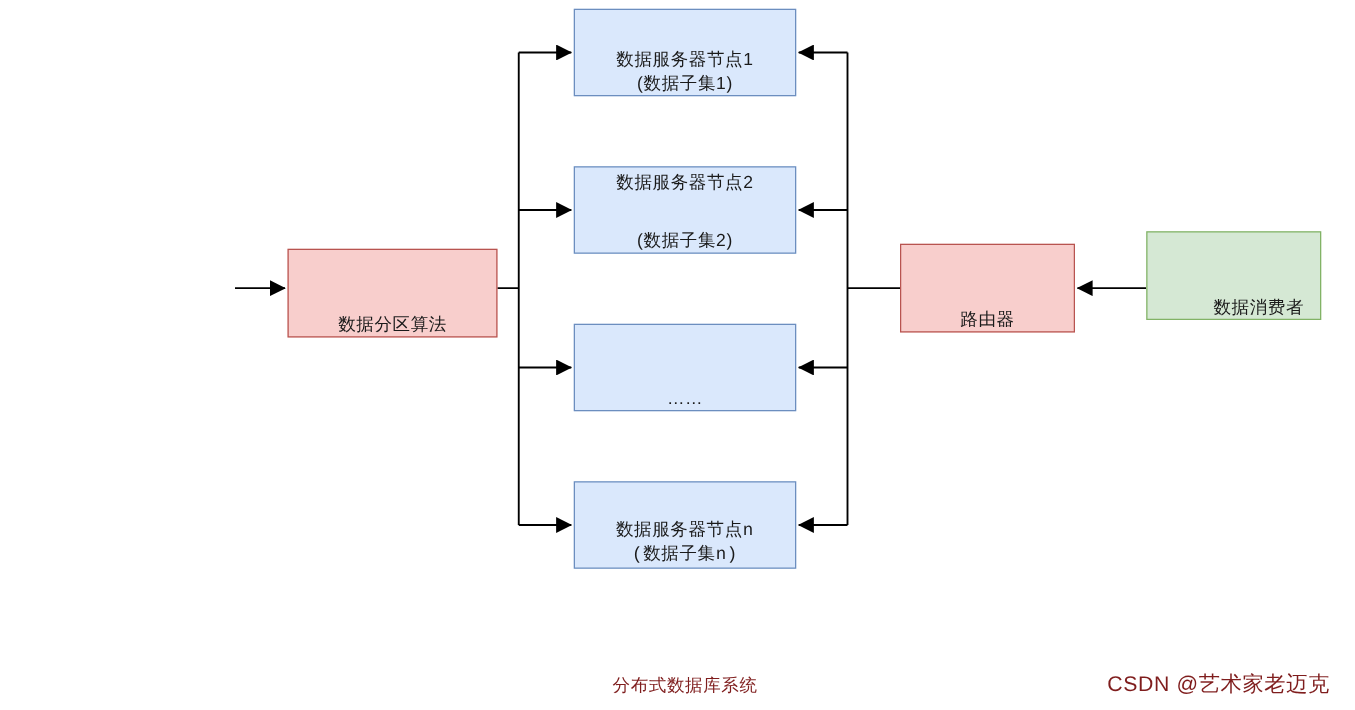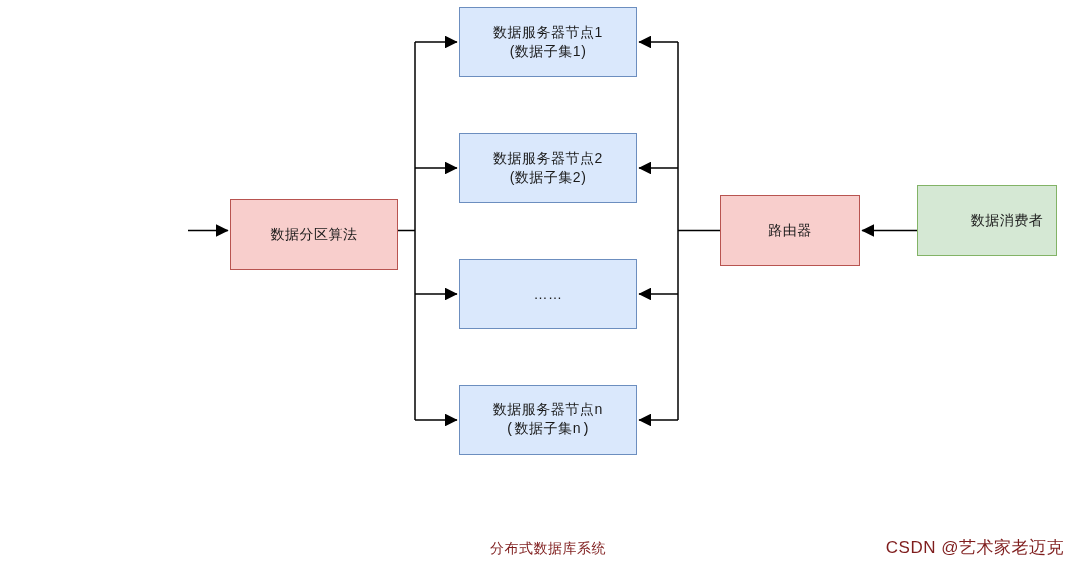--- a/index.html
+++ b/index.html
@@ -20,21 +20,21 @@
     left: 0; top: 0;
     width: 1084px;
     height: 568px;
   }
   .node {
     position: absolute;
     box-sizing: border-box;
     display: flex;
     flex-direction: column;
     align-items: center;
-    justify-content: center;
+    justify-content: flex-end;
     text-align: center;
     font-size: 14px;
     line-height: 19px;
     color: #1a1a1a;
     letter-spacing: 0.5px;
   }
   .node.green {
     background: #d5e8d4;
     border: 1.5px solid #82b366;
   }
@@ -47,21 +47,21 @@
     border: 1.5px solid #6c8ebf;
   }
   
   .producer   { left: 48px;  top: 195px; width: 140px; height: 71px; }
   .partition  { left: 230px; top: 199px; width: 168px; height: 71px; }
   .router     { left: 720px; top: 195px; width: 140px; height: 71px; }
   .consumer   { left: 917px; top: 185px; width: 140px; height: 71px; padding-left: 40px; }
   
   .srv        { left: 459px; width: 178px; height: 70px; }
   .srv1 { top: 7px; }
-  .srv2 { top: 133px; }
+  .srv2 { top: 133px; gap: 28px; }
   .srv3 { top: 259px; }
   .srv4 { top: 385px; font-family: Liberation Mono, monospace; }
   .caption {
     position: absolute;
     left: 428px;
     top: 540px;
     width: 240px;
     text-align: center;
     font-size: 14px;
     color: #7f1d1d;

